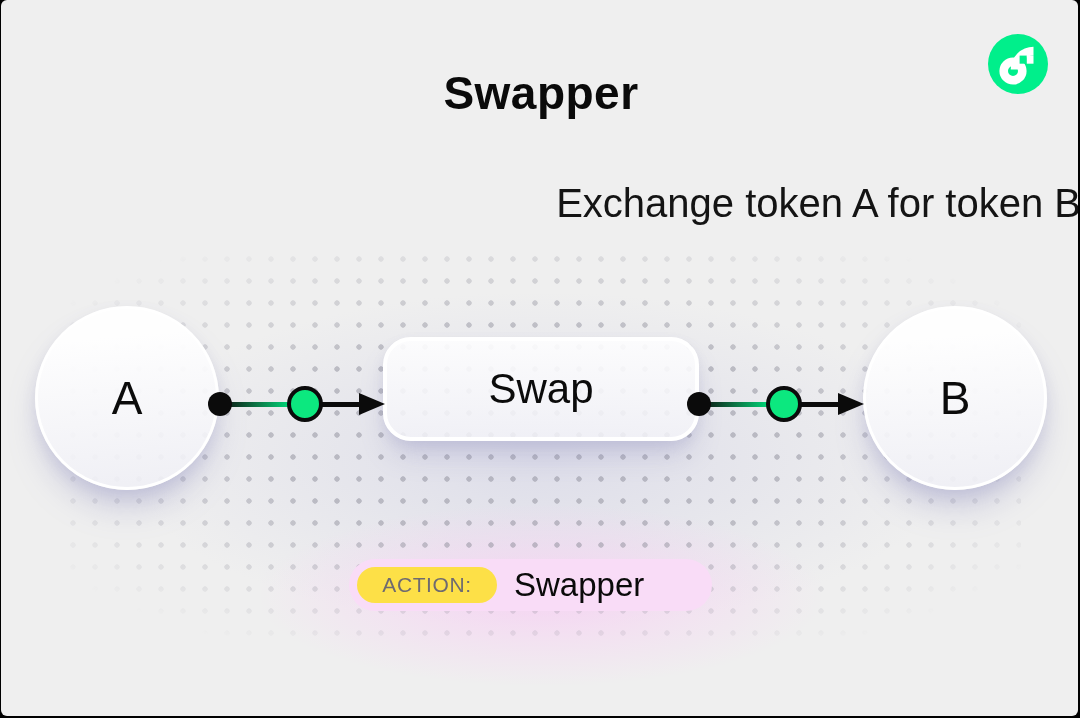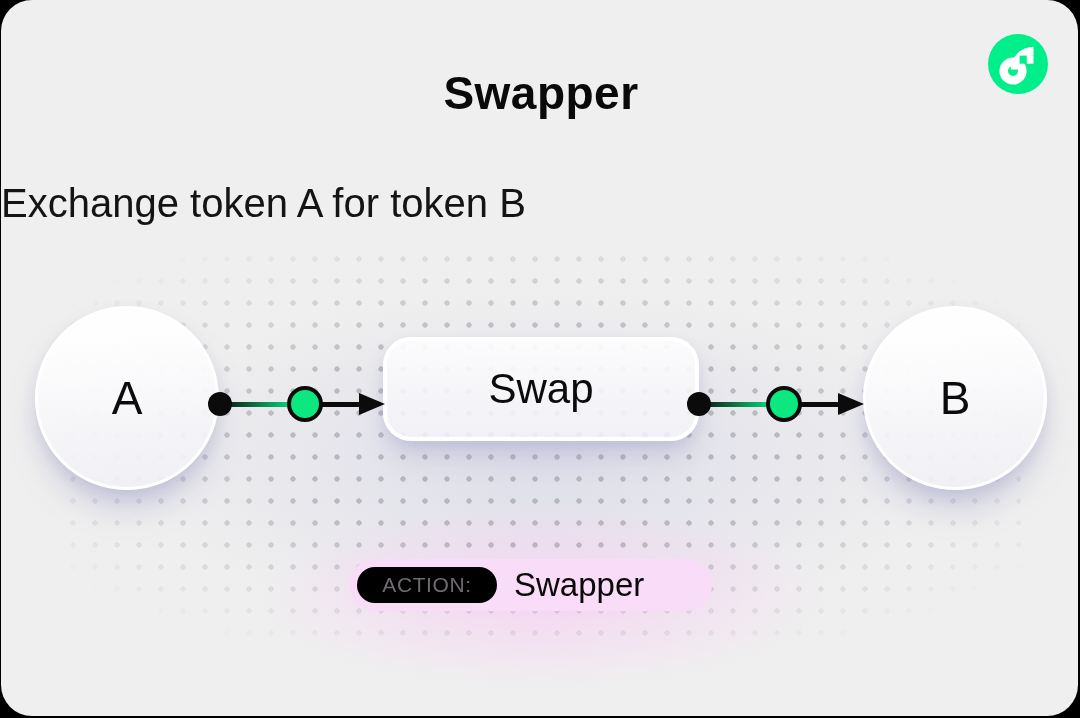--- a/index.html
+++ b/index.html
@@ -4,21 +4,21 @@
 <style>
   html,body { margin:0; padding:0; background:#000; }
   * { box-sizing:border-box; }
   .stage {
     position:relative; width:1080px; height:718px;
     background:#000; overflow:hidden;
     font-family:"Liberation Sans", sans-serif;
   }
   .canvas {
     position:absolute; top:0; left:1px; right:2px; bottom:2px;
-    background:#efefef; border-radius:31px; overflow:hidden;
+    background:#efefef; border-radius:6px; overflow:hidden;
   }
   .glow { position:absolute; pointer-events:none; }
   .glow-lavender {
     left:120px; top:290px; width:840px; height:340px;
     background:radial-gradient(ellipse at center, rgba(204,204,228,0.5) 0%, rgba(204,204,228,0) 70%);
   }
   .glow-pink {
     left:260px; top:505px; width:560px; height:180px;
     background:radial-gradient(ellipse at center, rgba(248,206,244,0.8) 0%, rgba(248,206,244,0) 72%);
   }
@@ -30,21 +30,21 @@
     mask-image:radial-gradient(ellipse 60% 60% at 50% 50%, #000 45%, transparent 100%);
   }
   .logo { position:absolute; left:987px; top:34px; width:60px; height:60px; }
   .title {
     position:absolute; left:0; top:66px; width:1080px;
     text-align:center; font-size:46px; font-weight:700; color:#0a0a0a;
     letter-spacing:0.5px;
   }
   .subtitle {
     position:absolute; left:0; top:181px; width:1080px;
-    text-align:left; font-size:40px; font-weight:400; color:#141414;
+    text-align:right; font-size:40px; font-weight:400; color:#141414;
   }
   .node-circle {
     position:absolute; width:184px; height:184px; border-radius:50%;
     border:3px solid #ffffff;
     background:linear-gradient(175deg, rgba(255,255,255,0.97) 15%, rgba(240,240,246,0.86) 95%);
     box-shadow:0 22px 32px -6px rgba(128,128,182,0.35), 0 6px 14px rgba(128,128,182,0.14);
     display:flex; align-items:center; justify-content:center;
     font-size:46px; color:#0b0b0b;
   }
   .node-a { left:34px; top:306px; }
@@ -80,21 +80,21 @@
     position:absolute; left:151px; top:11px; width:0; height:0;
     border-top:11px solid transparent; border-bottom:11px solid transparent;
     border-left:26px solid #0b0b0b;
   }
   .badge {
     position:absolute; left:348px; top:559px; width:363px; height:52px;
     border-radius:26px; background:#f9dcf7;
     display:flex; align-items:center; padding-left:8px;
   }
   .badge-tag {
-    width:140px; height:36px; border-radius:18px; background:#000000;
+    width:140px; height:36px; border-radius:18px; background:#fde047;
     display:flex; align-items:center; justify-content:center;
     font-size:21px; font-weight:500; letter-spacing:0.6px; color:#6f6b70;
   }
   .badge-value { margin-left:17px; font-size:33px; color:#0a0a0a; }
 </style>
 </head>
 <body>
 
 <div class="stage">
   <div class="canvas">

